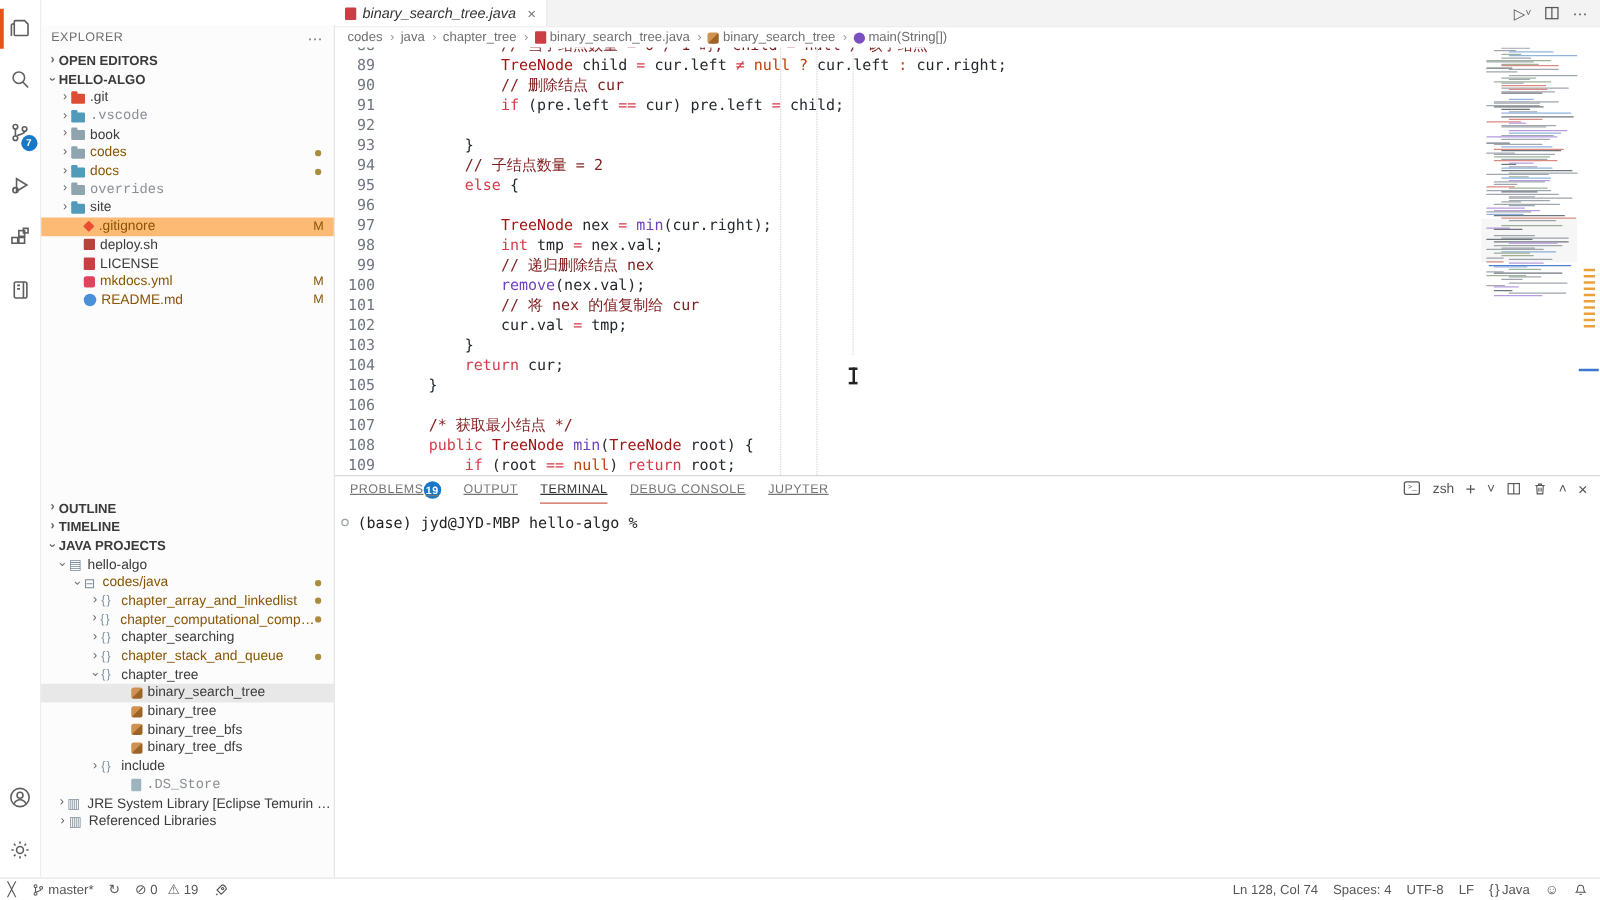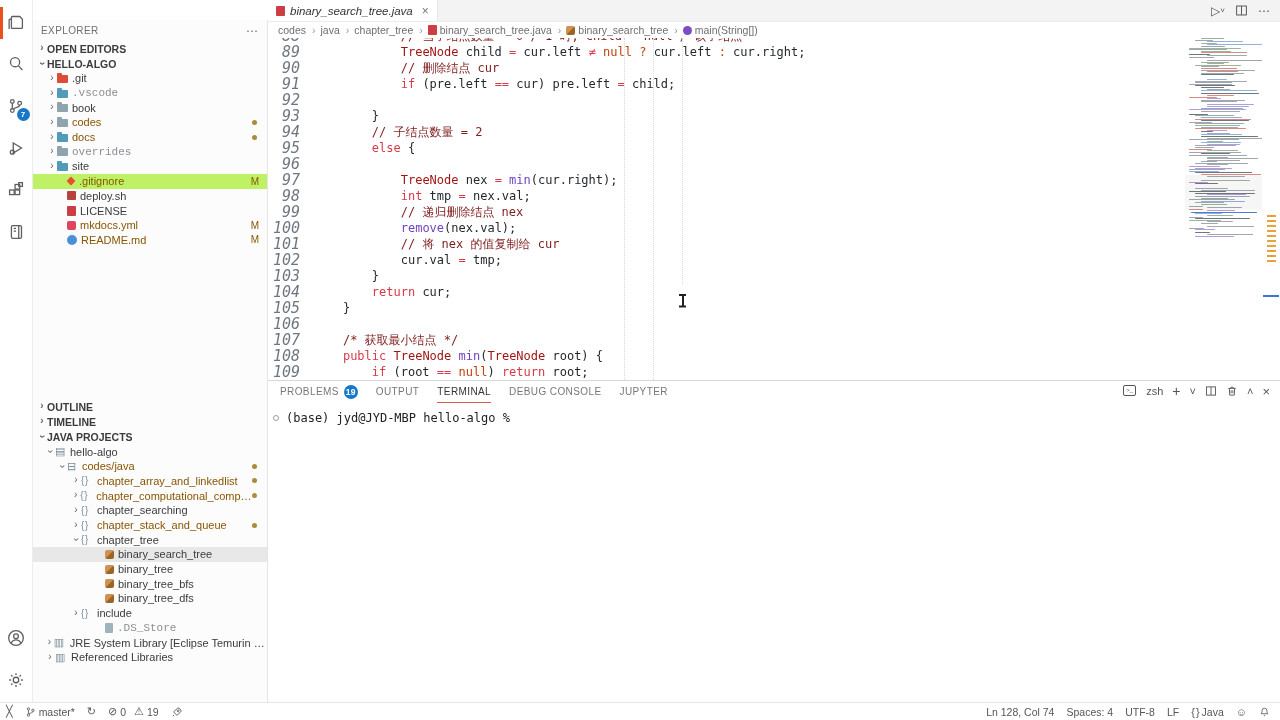--- a/index.html
+++ b/index.html
@@ -20,21 +20,21 @@
 
   
   .sidebar { width:235px; background:#fcfcfc; border-right:1px solid #e5e5e5; display:flex; flex-direction:column; font-size:11px;margin-top:20px; }
   .sb-title { height:21px; display:flex; align-items:center; padding:0 8px; color:#6f6f6f; letter-spacing:.4px; font-size:10px; }
   .sb-title .more { margin-left:auto; color:#6f6f6f; cursor:pointer; font-size:12px; letter-spacing:1px; }
   .sb-section { height:15px; display:flex; align-items:center; font-weight:700; color:#3b3b3b; cursor:pointer; padding-left:4px; font-size:10.5px; }
   .chev { width:10px; display:inline-block; text-align:center; color:#646464; font-size:10px; transform:translateY(-1px); }
   .chev.down { display:inline-block; transform:rotate(90deg); }
   .tree { }
   .tree-row { height:14.7px; display:flex; align-items:center; cursor:pointer; white-space:nowrap; position:relative; }
-  .tree-row.sel-active { background:#bef264; }
+  .tree-row.sel-active { background:#fdba74; }
   .tree-row.sel-inactive { background:#e8e8e8; }
   .tr-label { margin-left:4px; overflow:hidden; text-overflow:ellipsis; }
   .tr-label.modified { color:#895503; }
   .tr-label.dim { color:#8a8f94;font-family:Liberation Mono, monospace; }
   .tr-spacer { flex:1; }
   .tr-badge { color:#895503; margin-right:8px; font-size:10px; }
   .tr-dot { width:5px; height:5px; border-radius:50%; background:#ab8b3c; margin-right:10px; }
 
   
   .mic { display:inline-block; position:relative; flex:none; }
@@ -70,41 +70,41 @@
   .editor-actions { margin-left:auto; display:flex; align-items:center; gap:10px; padding-right:10px; color:#555; }
   .editor-actions .ea { cursor:pointer; font-size:12px; display:flex; align-items:center; }
   .breadcrumbs { height:16px; background:#fff; display:flex; align-items:center; padding-left:10px; font-size:10.5px; color:#6f6f6f; gap:2px; }
   .bc-item { display:flex; align-items:center; gap:3px; cursor:pointer; }
   .bc-item:not(:last-child)::after { content:"›"; color:#9a9a9a; margin:0 3px; }
 
   
   .code-wrap { position:relative; height:342px; background:#fff; overflow:hidden; display:flex; }
   .code-scroll { position:absolute; left:0; top:-10px; right:95px; }
   .code-line { display:flex; height:16px; line-height:16px; font-family:"DejaVu Sans Mono", monospace; font-size:12px; white-space:pre; }
-  .ln { width:46px; padding-right:14px; text-align:right; color:#6e7681; flex:none; font-size:15px;font-style:italic; }
+  .ln { width:46px; padding-right:14px; text-align:right; color:#6e7681; flex:none; font-size:12px; }
   .lt { position:relative; }
   .tk-k { color:#d73a49; } .tk-t { color:#a31515; } .tk-f { color:#6f42c1; }
   .tk-c { color:#7f1d1d; } .tk-n { color:#c2410c; } .tk-o { color:#d73a49; } .tk-p { color:#24292e; }
   .indent-guides { position:absolute; top:0; bottom:0; pointer-events:none; }
   .ig { position:absolute; top:0; bottom:0; width:0; border-left:1px dotted #d8d8d8; }
   .cursor-ibeam { position:absolute; width:9px; height:13px; pointer-events:none; }
   .cursor-ibeam::before { content:""; position:absolute; left:4px; top:0; bottom:0; width:1.5px; background:#222; }
   .cursor-ibeam::after { content:""; position:absolute; left:1px; right:1px; top:0; height:1.5px; background:#222; box-shadow:0 11.5px 0 #222; }
 
   .minimap { position:absolute; top:0; right:18px; width:77px; bottom:0; background:#fff; cursor:pointer; }
   .mm-line { position:absolute; height:1.1px; border-radius:1px; }
   .mm-slider { position:absolute; left:0; right:0; background:rgba(100,100,100,.06); }
   .overview-ruler { position:absolute; top:0; right:0; width:18px; bottom:0; background:#fff; }
   .or-mark { position:absolute; right:4px; width:9px; height:2px; background:#e9a23b; }
   .or-cursor { position:absolute; left:1px; right:1px; height:2px; background:#3d77d0; }
 
   
   .panel { height:322px; border-top:1px solid #d8d8d8; background:#fff; display:flex; flex-direction:column; }
   .panel-tabs { height:22px; display:flex; align-items:center; padding-left:12px; gap:18px; }
-  .ptab { font-size:10px; letter-spacing:.4px; color:#777; cursor:pointer; height:100%; display:flex; align-items:center; gap:5px; border-bottom:1.5px solid transparent; }
+  .ptab { font-size:10px; letter-spacing:.4px; color:#777; cursor:pointer; height:100%; display:flex; align-items:center; gap:0; border-bottom:1.5px solid transparent;text-decoration:underline; }
   .ptab.active { color:#333; border-bottom-color:#d0604d; }
   .ptab-badge { min-width:14px; height:14px; border-radius:50%; background:#1878c8; color:#fff; font-size:8.5px; line-height:14px; text-align:center; font-weight:700; }
   .panel-actions { margin-left:auto; display:flex; align-items:center; gap:9px; padding-right:10px; color:#555; }
   .pa { cursor:pointer; font-size:11px; display:flex; gap:10px; }
   .term-icon { width:13px; height:11px; border:1px solid #555; border-radius:2px; font-size:6px; line-height:9px; text-align:center; color:#555; }
   .terminal-body { flex:1; position:relative; font-family:"DejaVu Sans Mono", monospace; font-size:12px; color:#222; padding:8px 0 0 18px; cursor:text; }
   .term-deco { position:absolute; left:5px; top:12px; width:6px; height:6px; border:1px solid #9aa0a6; border-radius:50%; }
 
   
   .statusbar { height:18px; border-top:1px solid #e5e5e5; background:#fff; display:flex; align-items:center;

